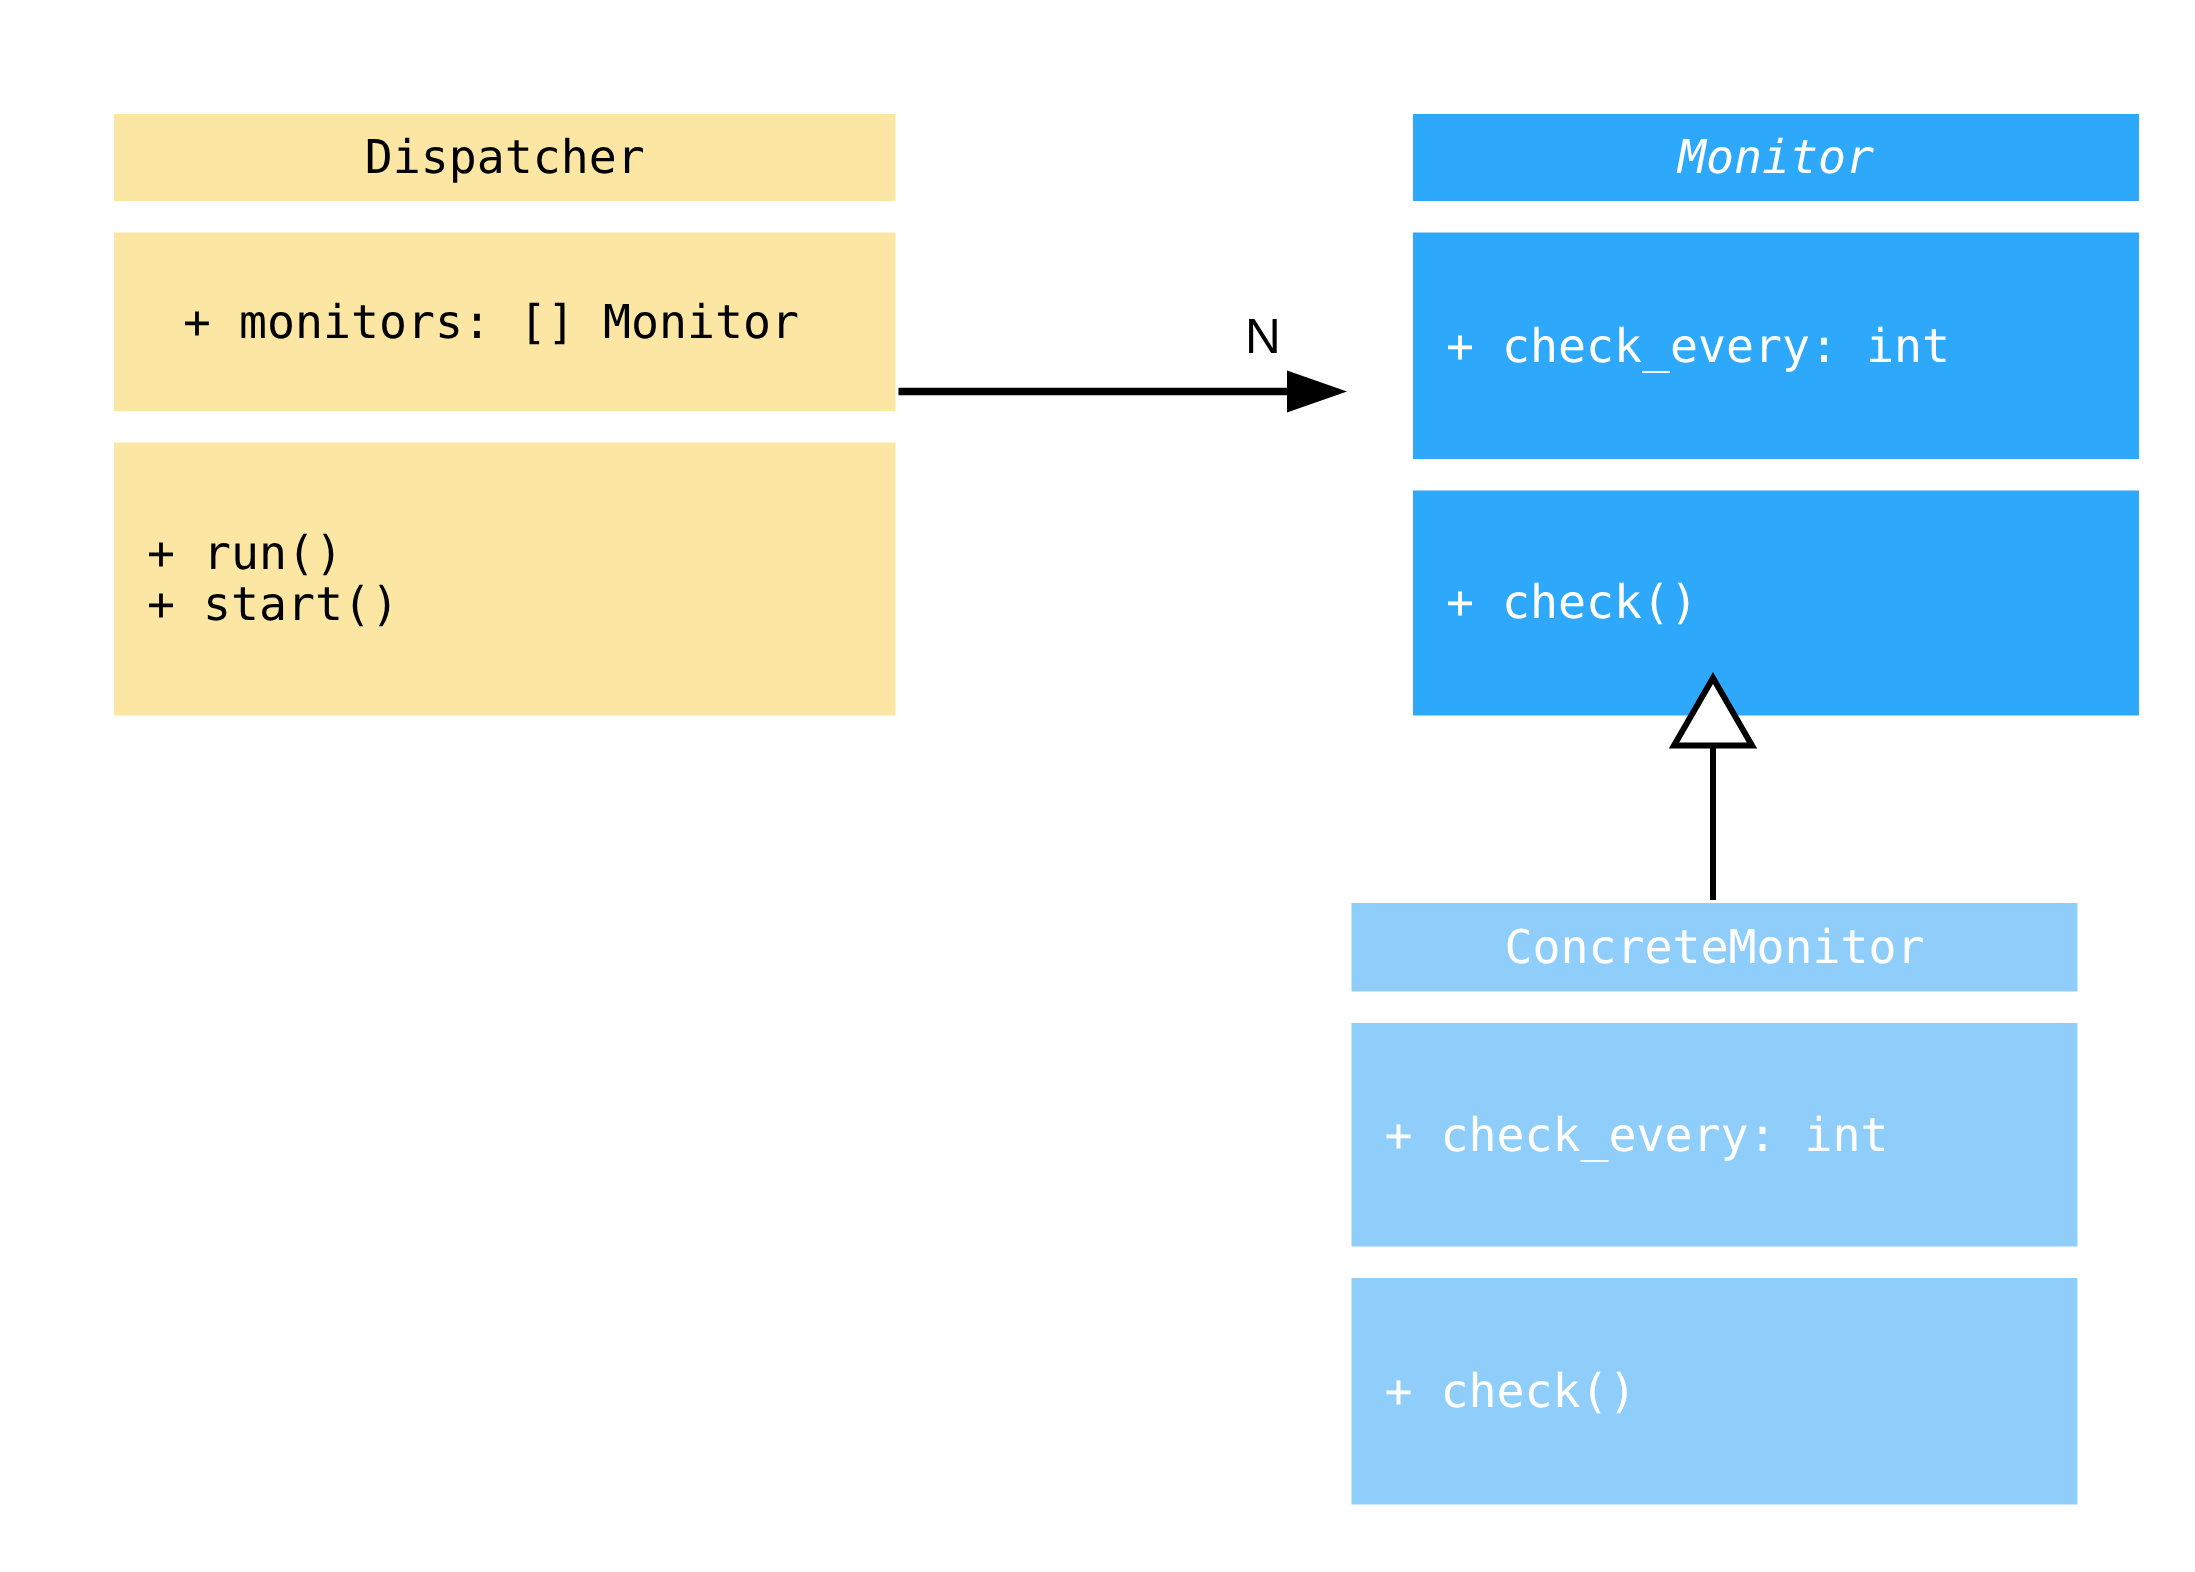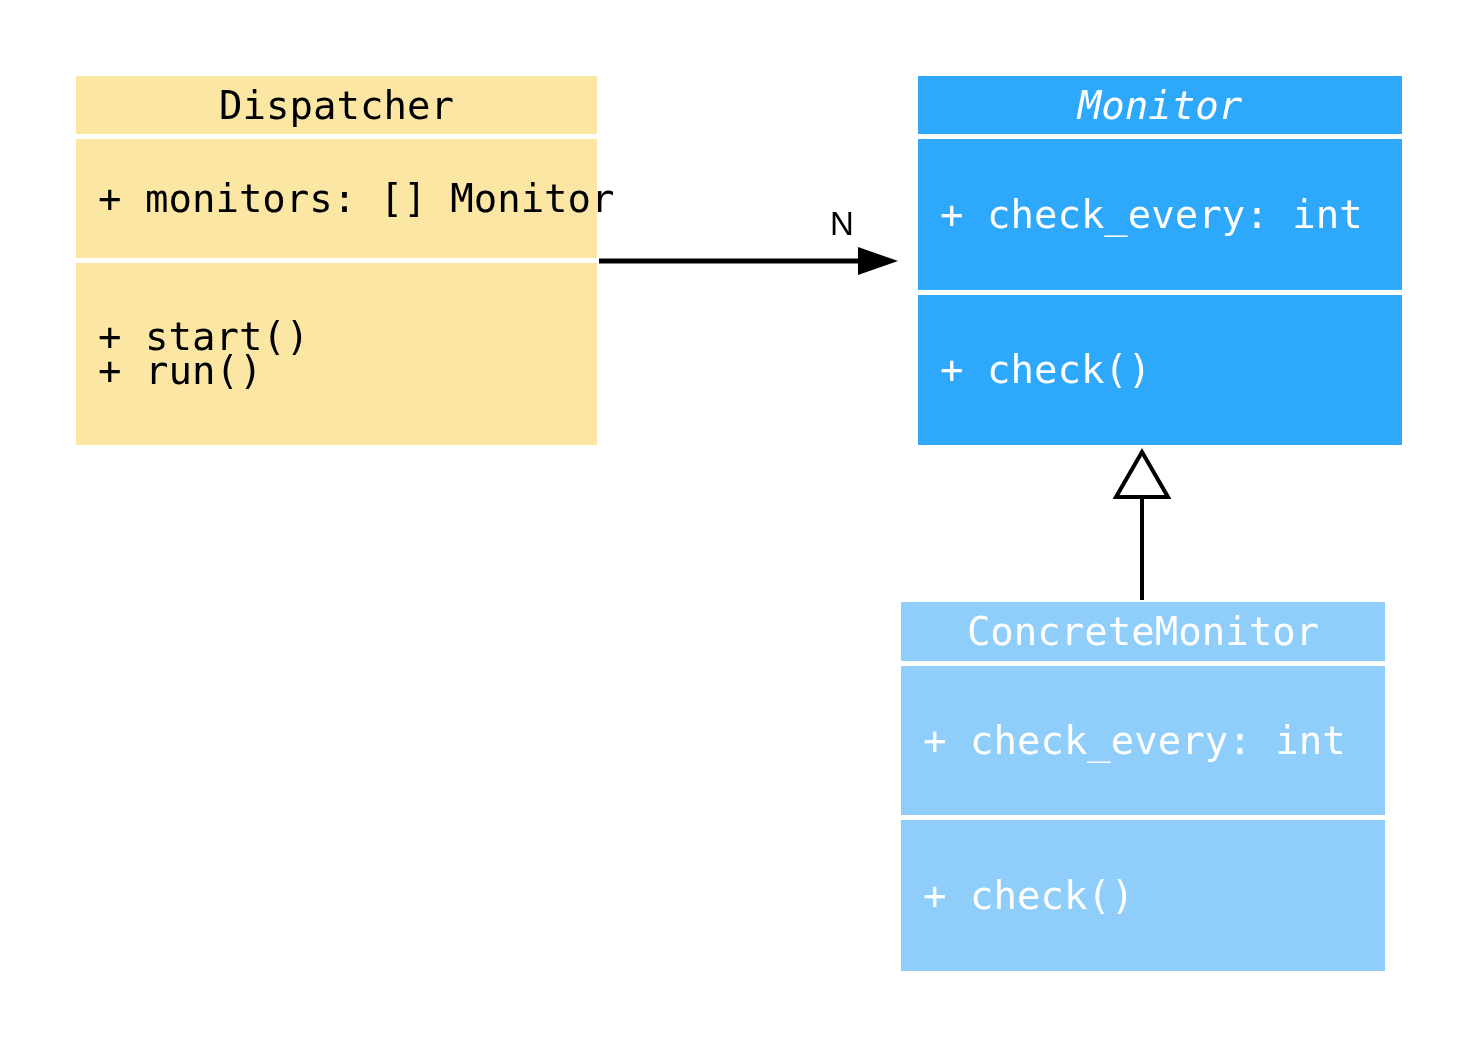--- a/index.html
+++ b/index.html
@@ -11,45 +11,45 @@
     position: relative;
     width: 1463px;
     height: 1048px;
     background: #FFFFFF;
     overflow: hidden;
   }
   .class-box {
     position: absolute;
     display: flex;
     flex-direction: column;
-    gap: 5px;
+    gap: 21px;
     font-family: "DejaVu Sans Mono", "Liberation Mono", monospace;
-    font-size: 39px;
+    font-size: 31px;
   }
   .sec {
     display: flex;
     flex-direction: column;
     justify-content: center;
   }
   .sec.title {
     align-items: center;
     text-align: center;
   }
   .sec .line {
     padding-left: 22px;
     line-height: 34px;
     white-space: pre;
   }
   
   #box-dispatcher { left: 76px; top: 76px; width: 521px; }
   #box-dispatcher .title   { height: 58px; }
-  #box-dispatcher .attrs   { height: 119px; }
+  #box-dispatcher .attrs   { height: 119px; padding-left: 24px; }
   #box-dispatcher .methods { height: 182px; }
   
-  #box-monitor { left: 918px; top: 76px; width: 484px; }
+  #box-monitor { left: 942px; top: 76px; width: 484px; }
   #box-monitor .title   { height: 58px; font-style: italic; }
   #box-monitor .attrs   { height: 151px; }
   #box-monitor .methods { height: 150px; }
   
   #box-concrete { left: 901px; top: 602px; width: 484px; }
   #box-concrete .title   { height: 59px; text-align: right; }
   #box-concrete .attrs   { height: 149px; }
   #box-concrete .methods { height: 151px; }
 
   .connectors {
@@ -74,22 +74,22 @@
 <body>
 
 <div class="canvas">
 
   <div class="class-box" id="box-dispatcher">
     <div class="sec title" style="background-color: rgb(251, 231, 163); color: rgb(0, 0, 0);">Dispatcher</div>
     <div class="sec attrs" style="background-color: rgb(251, 231, 163); color: rgb(0, 0, 0);">
       <div class="line">+ monitors: [] Monitor</div>
     </div>
     <div class="sec methods" style="background-color: rgb(251, 231, 163); color: rgb(0, 0, 0);">
+      <div class="line">+ run()</div>
       <div class="line">+ start()</div>
-      <div class="line">+ run()</div>
     </div>
   </div>
 
   <div class="class-box" id="box-monitor">
     <div class="sec title" style="background-color: rgb(46, 168, 251); color: rgb(255, 255, 255);">Monitor</div>
     <div class="sec attrs" style="background-color: rgb(46, 168, 251); color: rgb(255, 255, 255);">
       <div class="line">+ check_every: int</div>
     </div>
     <div class="sec methods" style="background-color: rgb(46, 168, 251); color: rgb(255, 255, 255);">
       <div class="line">+ check()</div>

